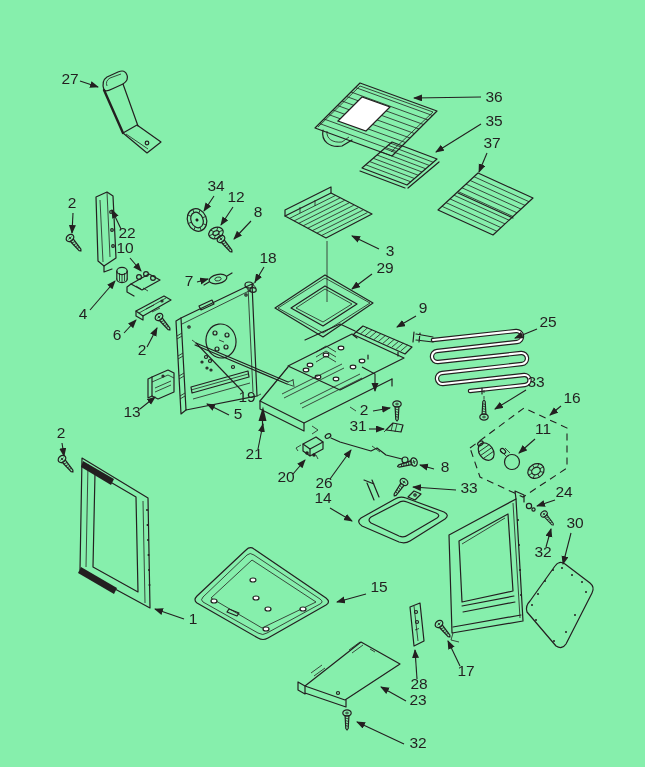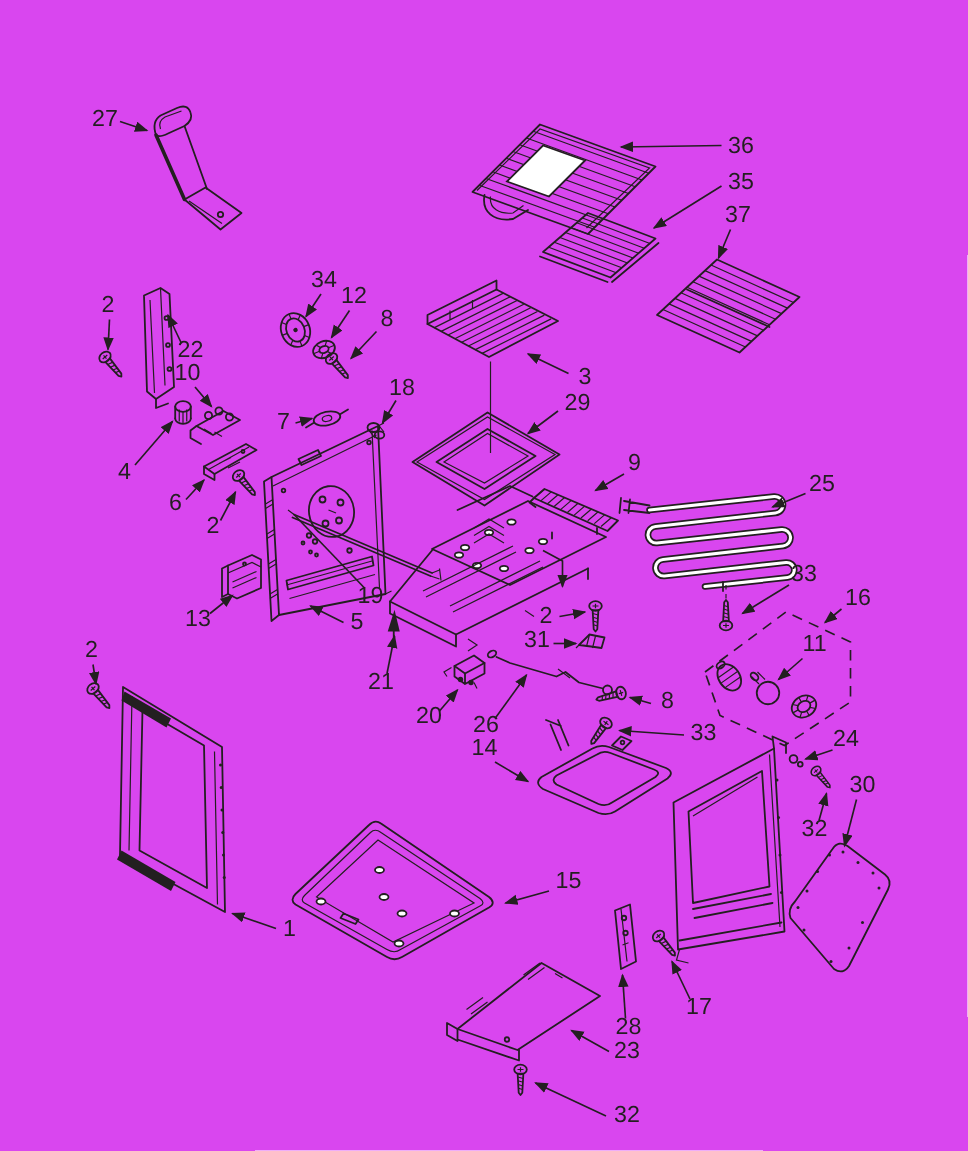--- a/index.html
+++ b/index.html
@@ -1,16 +1,16 @@
 <!DOCTYPE html>
 <html><head>
 <meta charset="utf-8">
 <style>
   html,body{margin:0;padding:0;background:#ffffff;}
-  .stage{width:645px;height:767px;position:relative;background:#d946ef;}
+  .stage{width:645px;height:767px;position:relative;background:#86efac;}
   svg{display:block;}
   .ln{fill:none;stroke:#231f20;stroke-width:1.2;stroke-linejoin:round;stroke-linecap:round;}
   .thk{fill:none;stroke:#231f20;stroke-width:2.4;stroke-linejoin:round;stroke-linecap:round;}
   .thin{fill:none;stroke:#231f20;stroke-width:0.8;}
   .fl{fill:#231f20;stroke:none;}
   .whf{fill:#ffffff;stroke:#231f20;stroke-width:1.2;}
   .tube{fill:none;stroke:#231f20;stroke-width:4.4;stroke-linecap:round;}
   .tubein{fill:none;stroke:#ffffff;stroke-width:2.1;stroke-linecap:round;}
   .ldr{stroke:#231f20;stroke-width:1.1;fill:none;}
   .dsh{stroke-dasharray:7 5;}

